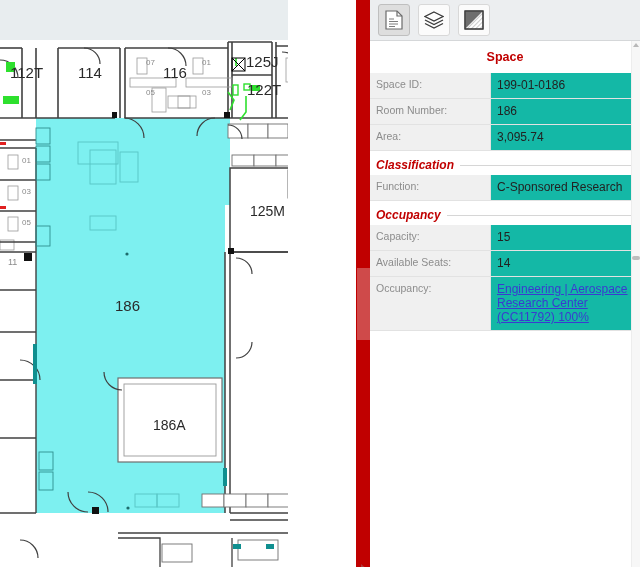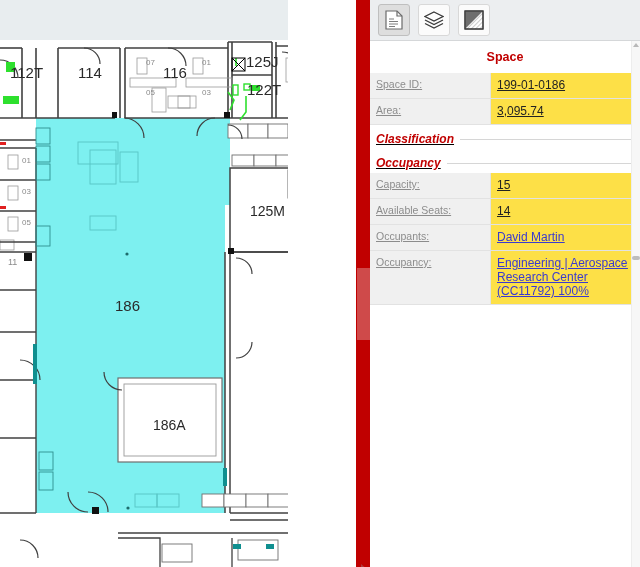--- a/index.html
+++ b/index.html
@@ -68,28 +68,27 @@
     color:#c00000;font-weight:bold;font-size:12.5px;
     background:#ffffff;
   }
   table.fields{
     border-collapse:collapse;width:100%;table-layout:fixed;
     font-size:11px;
   }
   table.fields td{
     vertical-align:top;padding:5px 6px 6px 6px;
     border-bottom:1px solid #e2e2e2;
-    text-decoration:underline;
   }
   td.lbl{
     width:108px;background:#f0f0f0;color:#8c8c8c;
     border-right:1px solid #e2e2e2;font-size:10.5px;
   }
   td.val{
-    background:#fde047;color:#222222;font-size:12px;margin-left:8px;
+    background:#14b8a6;color:#222222;font-size:12px;margin-left:8px;
   }
   tr.section td{
     background:#ffffff;border-bottom:none;padding:7px 6px 3px 6px;margin-left:28px;
   }
   .sec-wrap{display:flex;align-items:center;gap:6px;}
   .sec-title{
     color:#c00000;font-style:italic;font-weight:bold;font-size:12px;
     white-space:nowrap;
   }
   .sec-rule{flex:1;height:1px;background:#d6d6d6;}
@@ -373,52 +372,56 @@
 
     <div id="panel-scroll">
       <div id="panel-title">Space</div>
       <table class="fields">
         <tbody id="fields-body">
             <tr>
               <td class="lbl">Space ID:</td>
               <td class="val">199-01-0186</td>
             </tr>
             <tr>
+              <td class="lbl">Room Number:</td>
+              <td class="val">186</td>
+            </tr>
+            <tr>
               <td class="lbl">Area:</td>
               <td class="val">3,095.74</td>
             </tr>
             <tr class="section">
               <td colspan="2">
                 <div class="sec-wrap">
                   <span class="sec-title">Classification</span>
                   <span class="sec-rule"></span>
                 </div>
               </td>
             </tr>
+            <tr>
+              <td class="lbl">Function:</td>
+              <td class="val">C-Sponsored Research</td>
+            </tr>
             <tr class="section">
               <td colspan="2">
                 <div class="sec-wrap">
                   <span class="sec-title">Occupancy</span>
                   <span class="sec-rule"></span>
                 </div>
               </td>
             </tr>
             <tr>
               <td class="lbl">Capacity:</td>
               <td class="val">15</td>
             </tr>
             <tr>
               <td class="lbl">Available Seats:</td>
               <td class="val">14</td>
             </tr>
             <tr>
-              <td class="lbl">Occupants:</td>
-              <td class="val"><a class="link" href="#">David Martin</a></td>
-            </tr>
-            <tr>
               <td class="lbl">Occupancy:</td>
               <td class="val"><a class="link" href="#">Engineering | Aerospace Research Center (CC11792) 100%</a></td>
             </tr>
           </tbody>
       </table>
       <div class="filler"></div>
     </div>
 
     <div id="panel-sb">
       <div id="panel-sb-up"></div>

